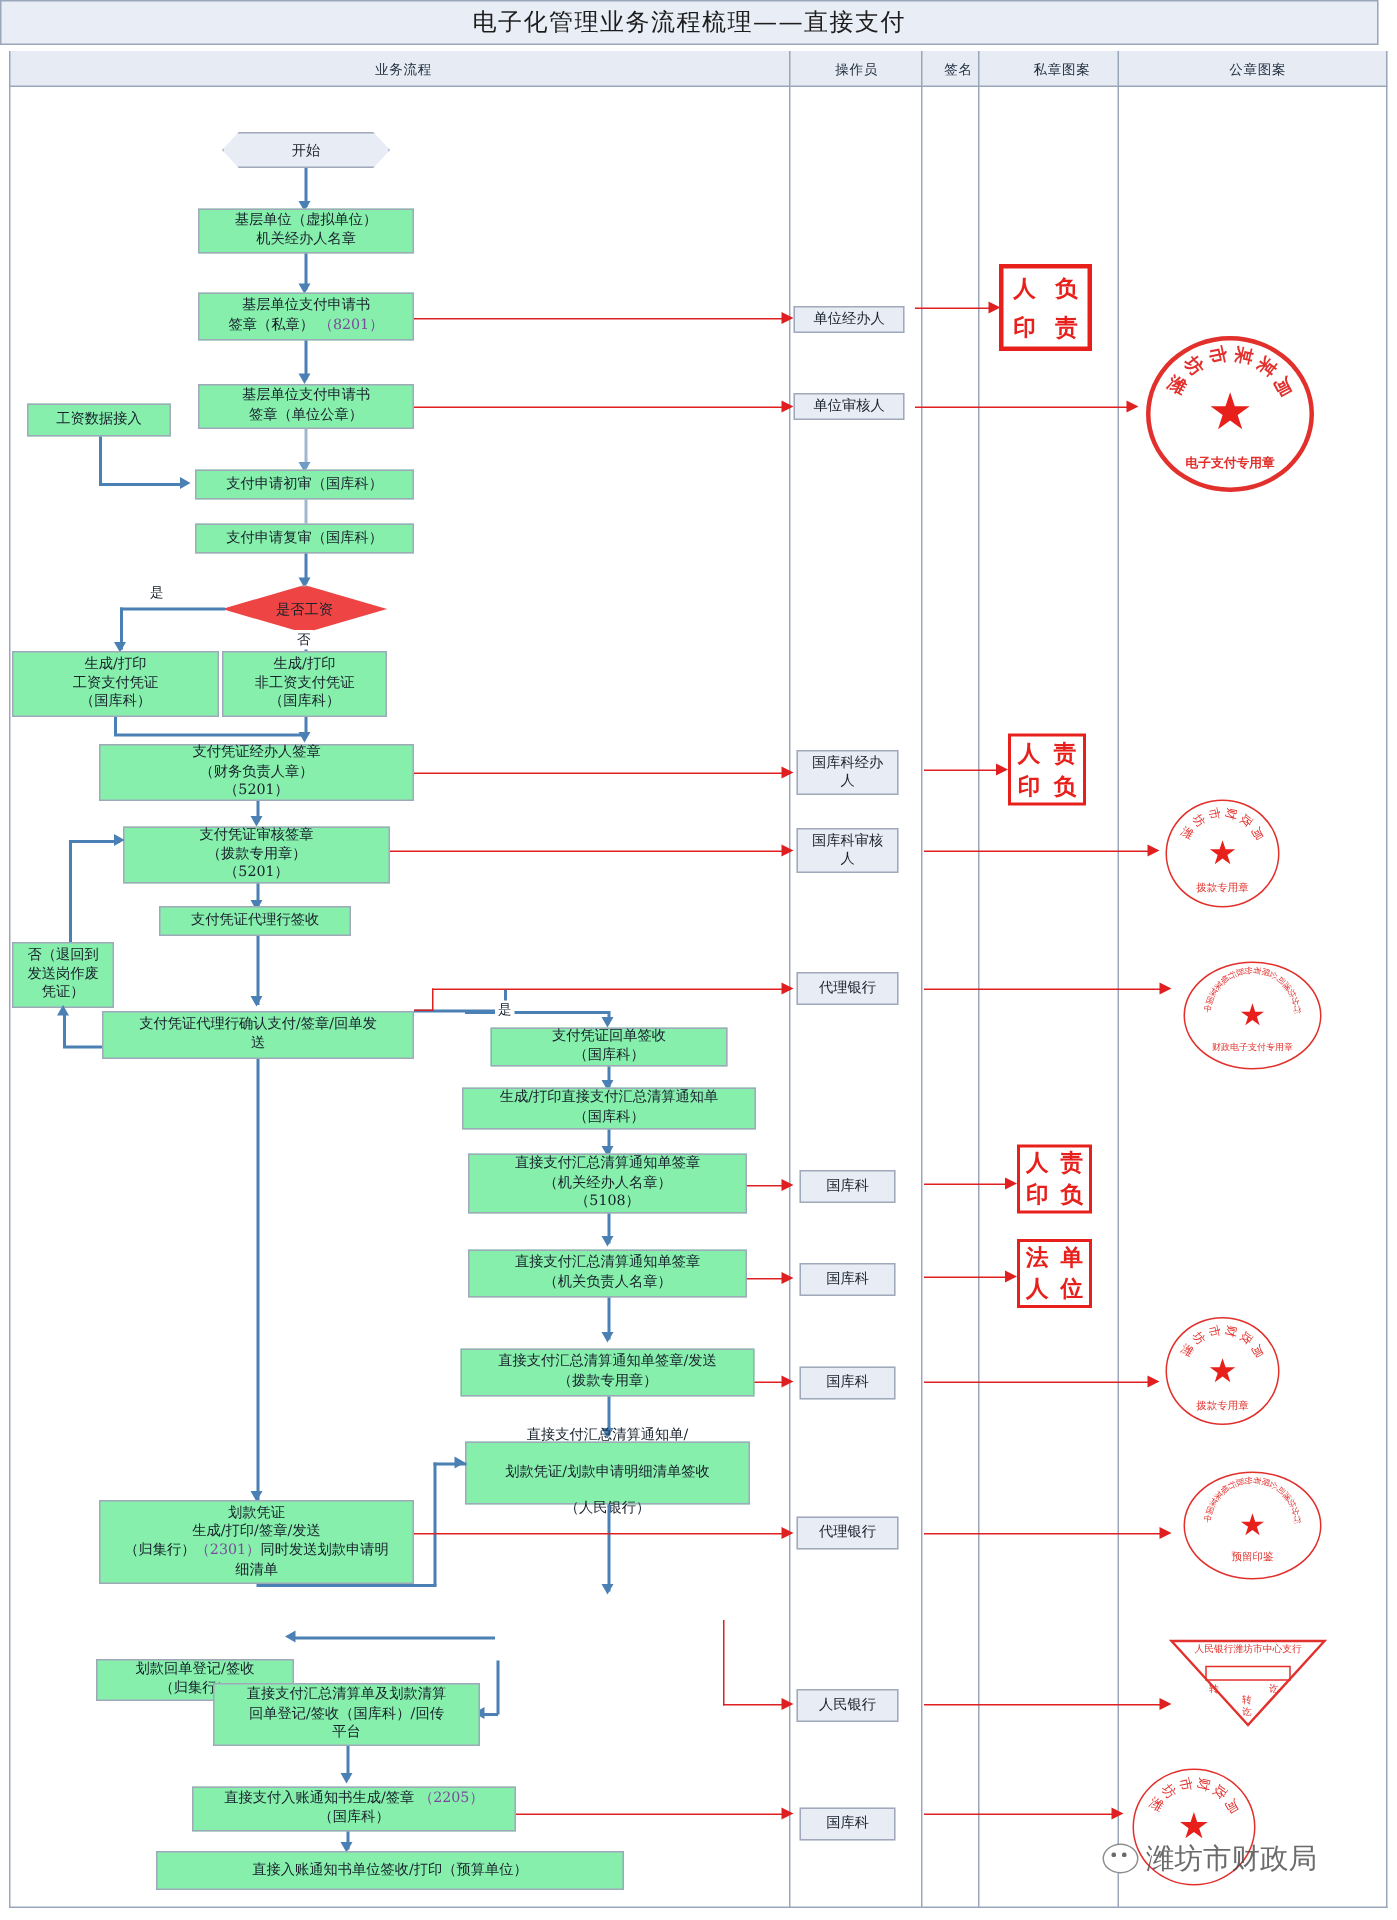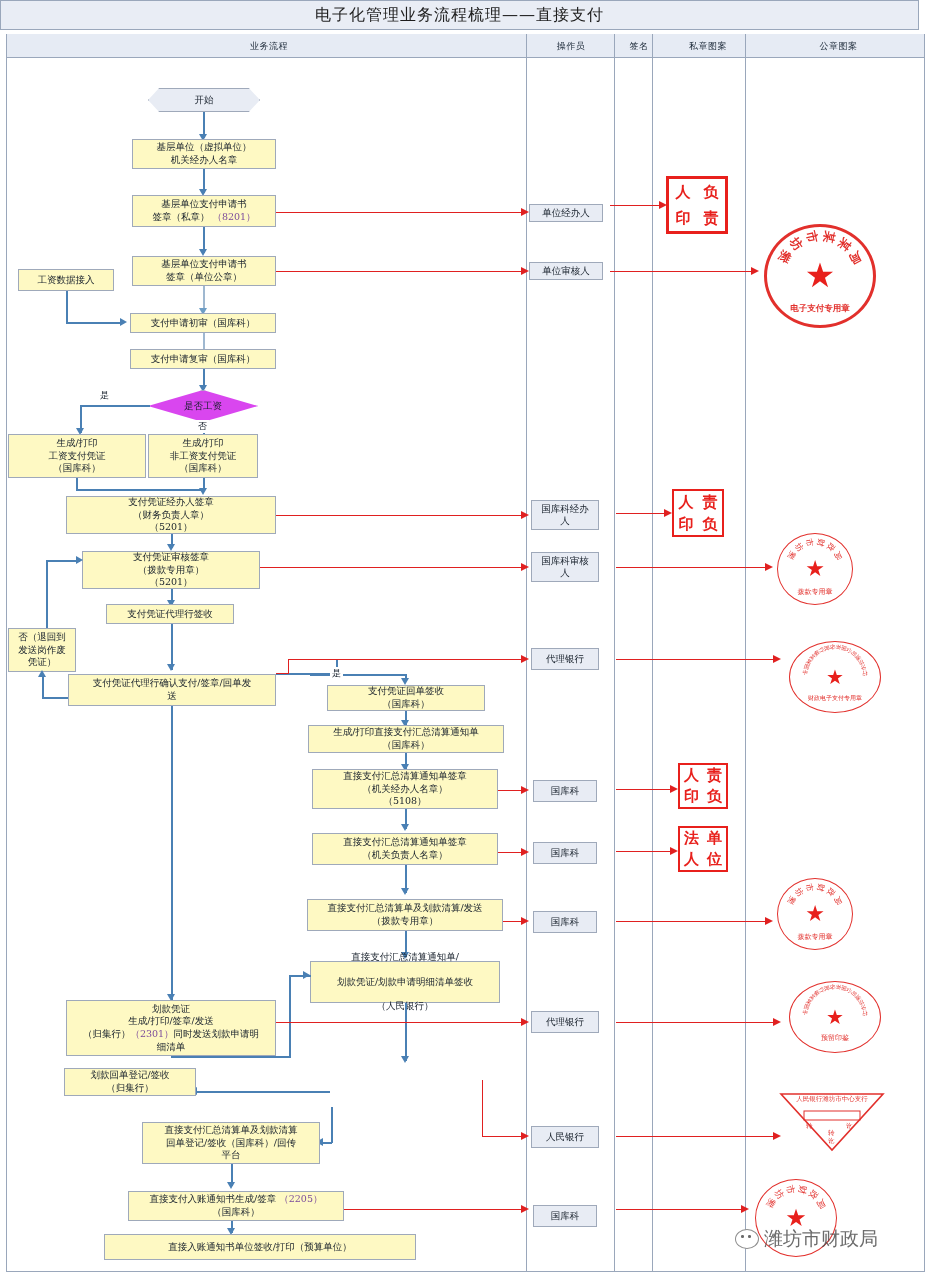--- a/index.html
+++ b/index.html
@@ -15,32 +15,32 @@
                 font-family:"DejaVu Serif",serif;}
   #head-row{left:6px;top:34px;width:919px;height:24px;background:#e6ebf4;
             border:1px solid #9aa7bb;border-top:none;box-sizing:border-box;}
   #body-box{left:6px;top:58px;width:919px;height:1214px;background:#fff;
             border:1px solid #9aa7bb;border-top:none;box-sizing:border-box;}
   .hcell{position:absolute;top:0;height:24px;display:flex;align-items:center;
          justify-content:center;font-size:9px;color:#23303f;letter-spacing:.5px;}
   .vline{position:absolute;top:34px;width:1px;height:1238px;background:#9aa7bb;}
 
   
-  .node{position:absolute;box-sizing:border-box;background:#fef9c3;
+  .node{position:absolute;box-sizing:border-box;background:#86efac;
         border:1px solid #9fa9ba;display:flex;align-items:center;
         justify-content:center;text-align:center;font-size:9.5px;
         line-height:1.32;color:#17202b;padding:1px 2px;
         font-family:"DejaVu Serif",serif;}
   .node .code{color:#7b4b9b;}
   .hexnode{position:absolute;box-sizing:border-box;background:#e8ecf4;
         border:1px solid #9fa9ba;display:flex;align-items:center;
         justify-content:center;font-size:9.5px;color:#17202b;
         clip-path:polygon(10% 0,90% 0,100% 50%,90% 100%,10% 100%,0 50%);
         font-family:"DejaVu Serif",serif;}
-  .diamond{position:absolute;box-sizing:border-box;background:#d946ef;
+  .diamond{position:absolute;box-sizing:border-box;background:#ef4444;
         border:1px solid #9fa9ba;display:flex;align-items:center;
         justify-content:center;font-size:9.5px;color:#17202b;
         clip-path:polygon(50% 0,100% 50%,50% 100%,0 50%);
         font-family:"DejaVu Serif",serif;}
   .opbox{position:absolute;box-sizing:border-box;background:#e8ecf4;
         border:1px solid #9fa9ba;display:flex;align-items:center;
         justify-content:center;text-align:center;font-size:9.5px;
         line-height:1.3;color:#17202b;font-family:"DejaVu Serif",serif;}
 
   
@@ -249,21 +249,21 @@
   <div class="ar ar-d" style="left:401px;top:824px;"></div>
 
   <div class="node" style="left:312px;top:833px;width:186px;height:32px;flex-direction:column;">
     <div>直接支付汇总清算通知单签章</div>
     <div>（机关负责人名章）</div>
   </div>
   <div class="ln lnv" style="left:405px;top:865px;height:28px;"></div>
   <div class="ar ar-d" style="left:401px;top:888px;"></div>
 
   <div class="node" style="left:307px;top:899px;width:196px;height:32px;flex-direction:column;">
-    <div>直接支付汇总清算单及划款清算/发送</div>
+    <div>直接支付汇总清算通知单签章/发送</div>
     <div>（拨款专用章）</div>
   </div>
   <div class="ln lnv" style="left:405px;top:931px;height:26px;"></div>
   <div class="ar ar-d" style="left:401px;top:952px;"></div>
 
   <div class="node" style="left:310px;top:961px;width:190px;height:42px;flex-direction:column;gap:12px;">
     <div>直接支付汇总清算通知单/</div>
     <div>划款凭证/划款申请明细清单签收</div>
     <div>（人民银行）</div>
   </div>
@@ -279,21 +279,21 @@
 
   <div class="ln lnv" style="left:289px;top:975px;height:82px;"></div>
   <div class="ln lnh" style="left:171px;top:1056px;width:120px;"></div>
   <div class="ln lnh" style="left:289px;top:975px;width:22px;"></div>
   <div class="ar ar-r" style="left:303px;top:971px;"></div>
 
 
   <div class="ln lnh" style="left:196px;top:1091px;width:134px;"></div>
   <div class="ar ar-l" style="left:190px;top:1087px;"></div>
 
-  <div class="node" style="left:64px;top:1068px;width:132px;height:28px;flex-direction:column;">
+  <div class="node" style="left:64px;top:1106px;width:132px;height:28px;flex-direction:column;">
     <div>划款回单登记/签收</div>
     <div>（归集行）</div>
   </div>
 
   <div class="ln lnv" style="left:331px;top:1107px;height:36px;"></div>
   <div class="ln lnh" style="left:322px;top:1142px;width:10px;"></div>
   <div class="ar ar-l" style="left:316px;top:1138px;"></div>
 
   <div class="node" style="left:142px;top:1122px;width:178px;height:42px;flex-direction:column;">
     <div>直接支付汇总清算单及划款清算</div>

